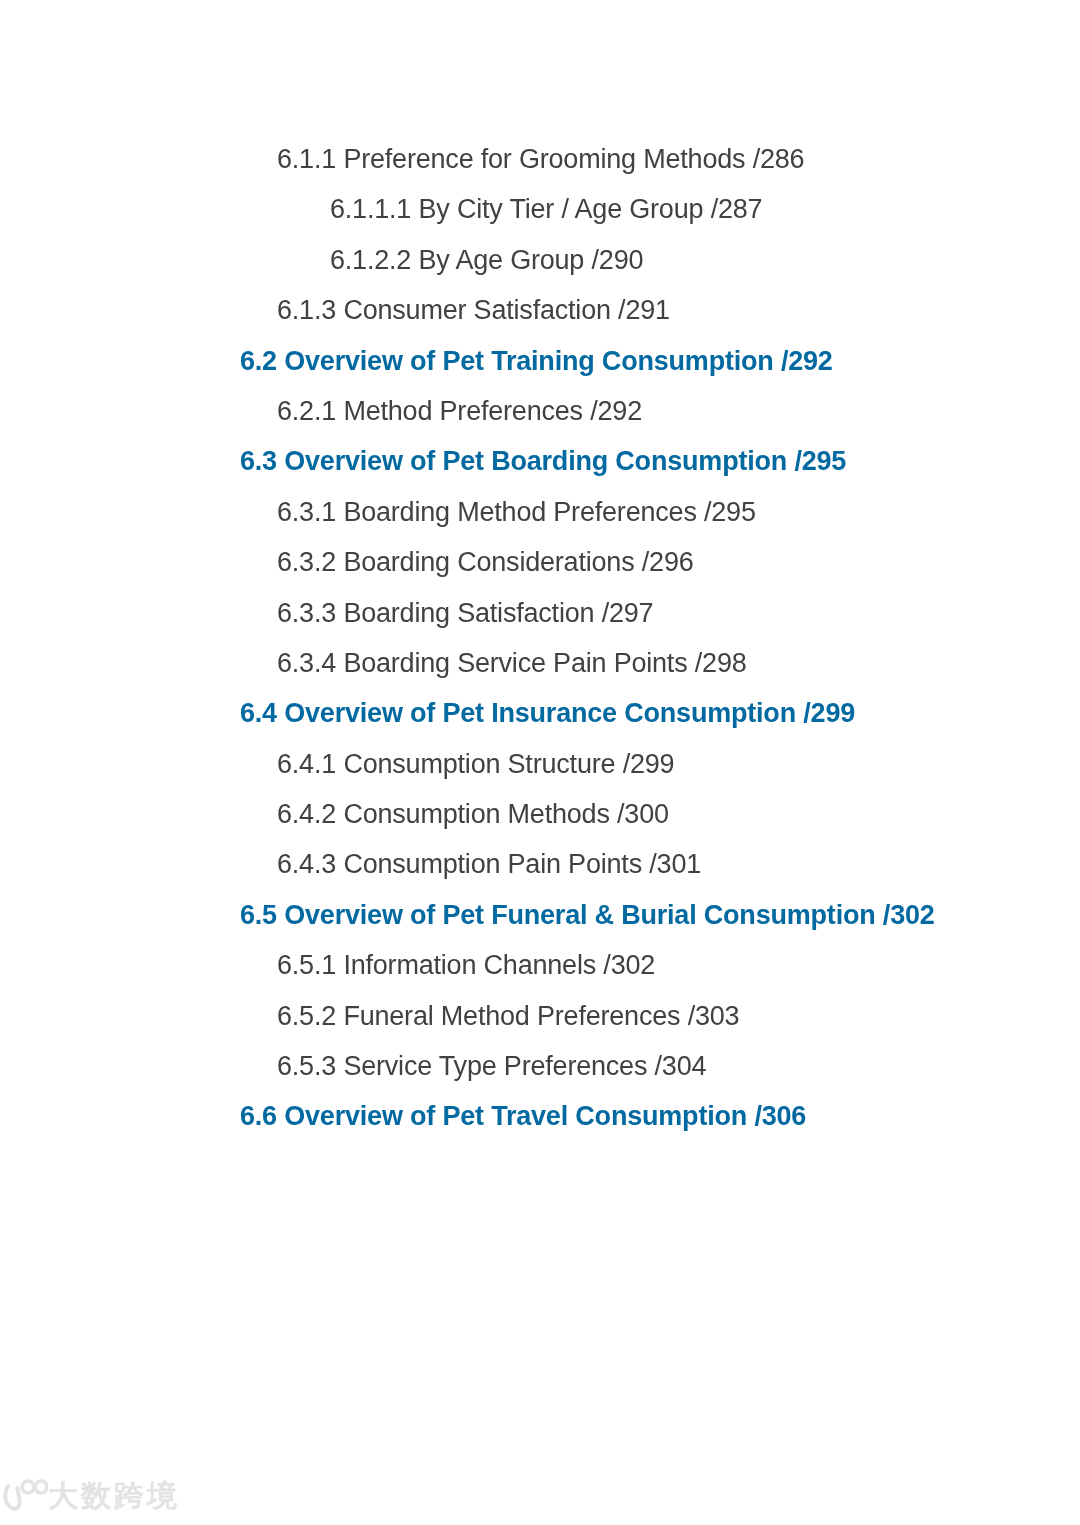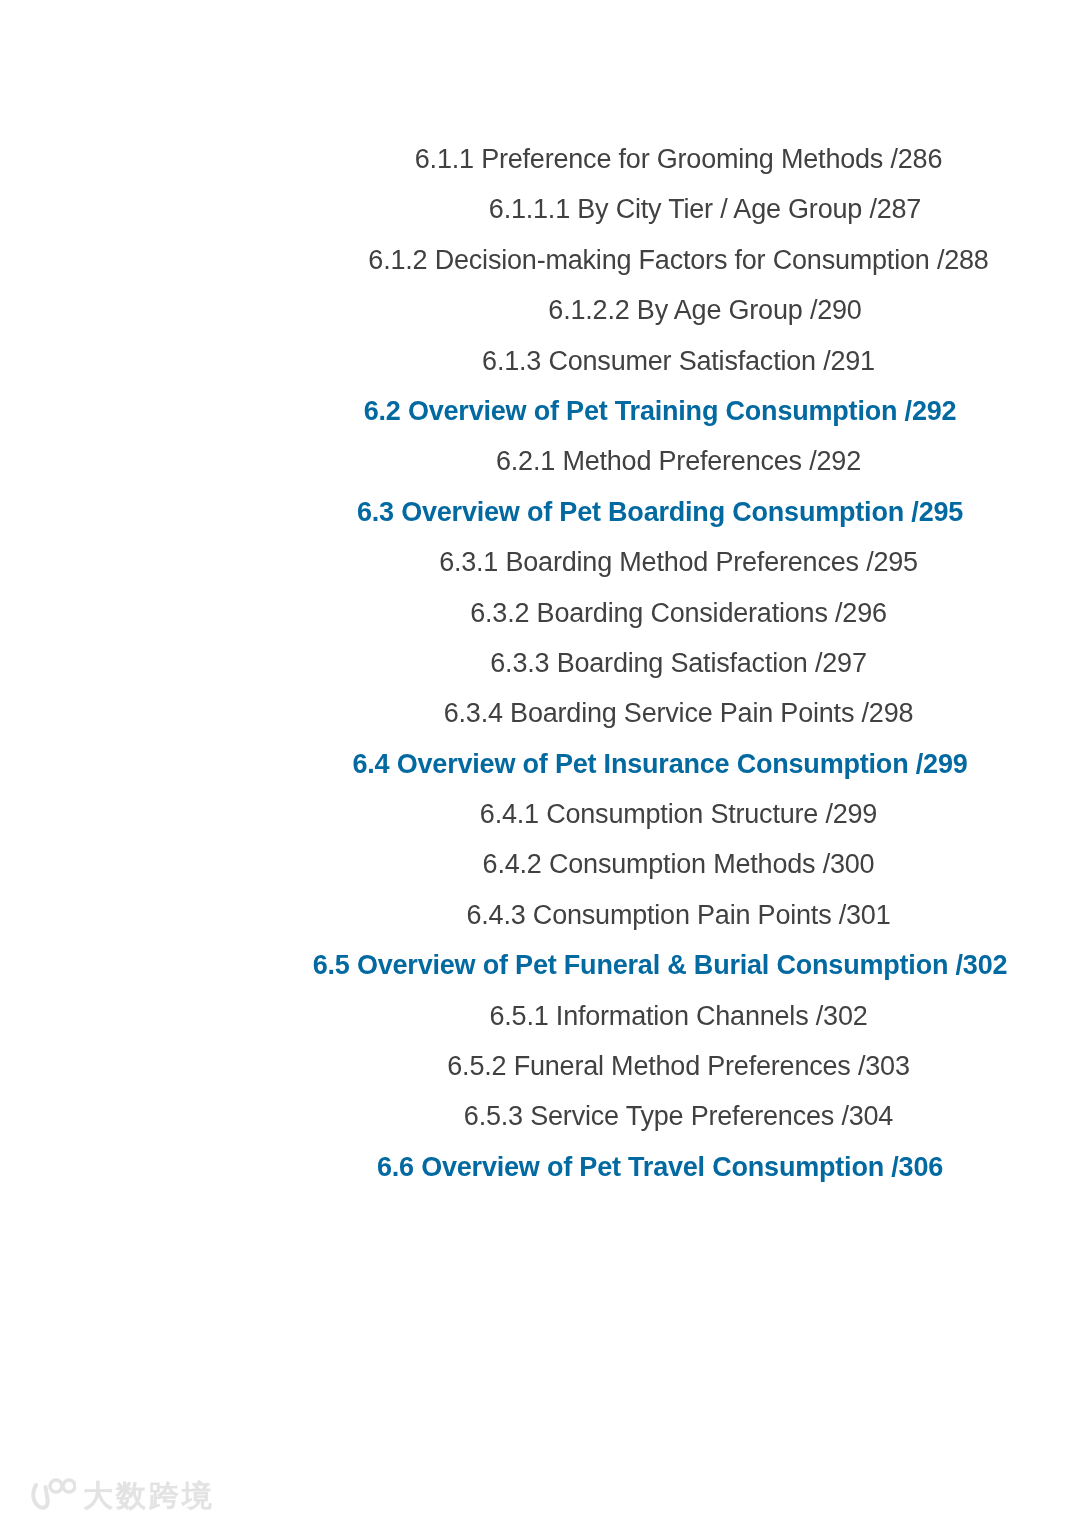--- a/index.html
+++ b/index.html
@@ -13,21 +13,20 @@
     height: 1525px;
     background: #ffffff;
     overflow: hidden;
     font-family: "Liberation Sans", sans-serif;
   }
   .toc {
     position: absolute;
     top: 134px;
     left: 0;
     right: 0;
-    text-align: center;
   }
   .toc-entry {
     font-size: 27px;
     line-height: 50.4px;
     height: 50.4px;
     color: #414141;
     letter-spacing: -0.2px;
     white-space: nowrap;
   }
   .toc-entry.level-2 {
@@ -36,24 +35,24 @@
     color: #0369a1;
   }
   .toc-entry.level-3 {
     padding-left: 277px;
   }
   .toc-entry.level-4 {
     padding-left: 330px;
   }
   .watermark {
     position: absolute;
-    left: 28px;
+    left: 0;
     top: 1476px;
     display: flex;
-    gap: 7px;
+    align-items: center;
     color: #e3e3e3;
     user-select: none;
   }
   .watermark-logo {
     display: inline-block;
     width: 48px;
     height: 40px;
   }
   .watermark-text {
     font-size: 30px;
@@ -64,21 +63,20 @@
   }
 </style>
 </head>
 <body>
 
 <div class="page">
 
   <main class="toc">
       <div class="toc-entry level-3"><span class="num">6.1.1</span> <span class="title">Preference for Grooming Methods</span> <span class="pageref">/286</span></div>
       <div class="toc-entry level-4"><span class="num">6.1.1.1</span> <span class="title">By City Tier / Age Group</span> <span class="pageref">/287</span></div>
-      <div class="toc-entry level-3"><span class="num">6.1.2</span> <span class="title">Decision-making Factors for Consumption</span> <span class="pageref">/288</span></div>
       <div class="toc-entry level-4"><span class="num">6.1.2.2</span> <span class="title">By Age Group</span> <span class="pageref">/290</span></div>
       <div class="toc-entry level-3"><span class="num">6.1.3</span> <span class="title">Consumer Satisfaction</span> <span class="pageref">/291</span></div>
       <div class="toc-entry level-2"><span class="num">6.2</span> <span class="title">Overview of Pet Training Consumption</span> <span class="pageref">/292</span></div>
       <div class="toc-entry level-3"><span class="num">6.2.1</span> <span class="title">Method Preferences</span> <span class="pageref">/292</span></div>
       <div class="toc-entry level-2"><span class="num">6.3</span> <span class="title">Overview of Pet Boarding Consumption</span> <span class="pageref">/295</span></div>
       <div class="toc-entry level-3"><span class="num">6.3.1</span> <span class="title">Boarding Method Preferences</span> <span class="pageref">/295</span></div>
       <div class="toc-entry level-3"><span class="num">6.3.2</span> <span class="title">Boarding Considerations</span> <span class="pageref">/296</span></div>
       <div class="toc-entry level-3"><span class="num">6.3.3</span> <span class="title">Boarding Satisfaction</span> <span class="pageref">/297</span></div>
       <div class="toc-entry level-3"><span class="num">6.3.4</span> <span class="title">Boarding Service Pain Points</span> <span class="pageref">/298</span></div>
       <div class="toc-entry level-2"><span class="num">6.4</span> <span class="title">Overview of Pet Insurance Consumption</span> <span class="pageref">/299</span></div>

